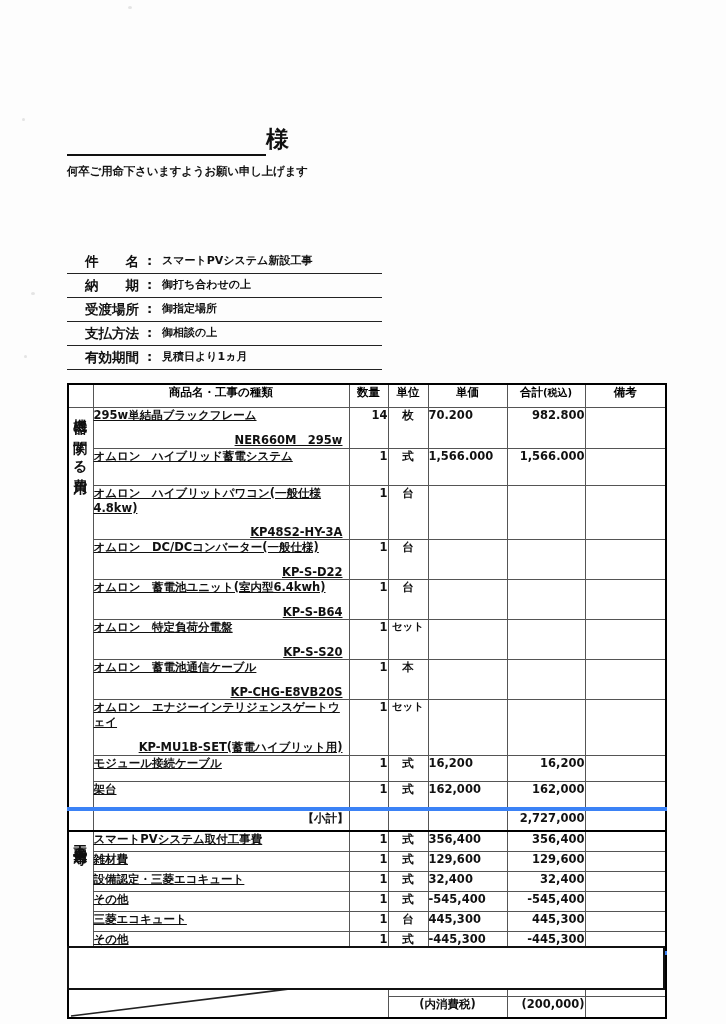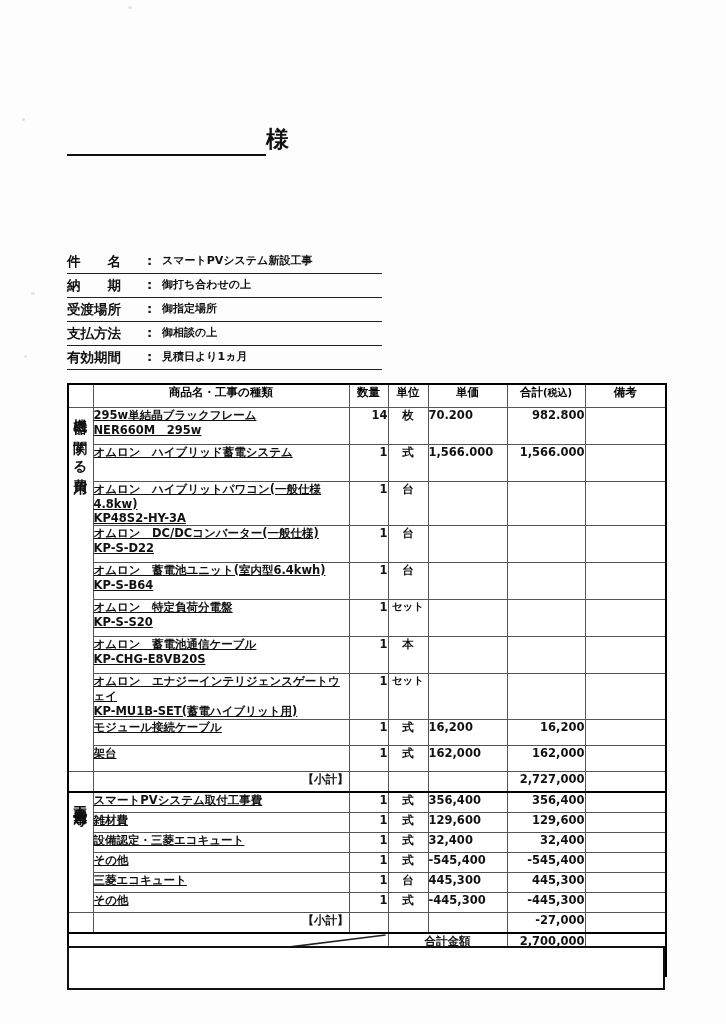--- a/index.html
+++ b/index.html
@@ -107,20 +107,21 @@
     left: 396px; top: 7px;
     font-size: 11px;
     font-weight: bold;
   }
 
   
   #meta {
     position: absolute;
     left: 67px; top: 250px;
     width: 315px;
+    text-align: right;
   }
   .meta-row {
     position: relative;
     height: 23px;
     border-bottom: 1.5px solid #222;
   }
   .meta-label {
     position: absolute;
     left: 0; top: 3px;
     width: 72px;
@@ -202,39 +203,39 @@
     letter-spacing: 2px;
     line-height: 20px;
   }
 
   td.name {
     padding: 2px 3px 1px 4px;
     text-align: left;
     text-decoration: underline;
   }
   td.name .l1 { display: block; }
-  td.name .l2 { display: block; text-align: left; margin-top: 0; }
+  td.name .l2 { display: block; text-align: right; padding-right: 6px; margin-top: 10px; }
   td.qty   { text-align: right; padding: 2px 3px 0 0; margin-left: 27px; }
   td.unit  { text-align: center; padding: 2px 0 0 0; font-size: 12.5px; }
   td.unit.sm { font-size: 10.5px; }
   td.price { text-align: left; padding: 2px 4px 0 0; }
   td.total { text-align: right; padding: 2px 4px 0 0; }
   td.note  { }
 
   tr.r-tall td { height: 36px; }
   tr.r-mid  td { height: 25px; }
   tr.r-short td { height: 19px; }
 
   tr.subtotal td { height: 19px; }
   td.sub-label {
     text-align: right;
     padding: 2px 8px 0 0;
     font-size: 12.5px;
   }
-  tr.sub-equip td { border-top: 1px solid #3b82f6; border-bottom: 2px solid #000; }
+  tr.sub-equip td { border-top: 4px solid #3b82f6; border-bottom: 2px solid #000; }
 
   
   td.diag {
     position: relative;
     border-right: 1px solid #555;
     padding: 0;
   }
   td.diag svg { display: block; width: 100%; height: 100%; position: absolute; left: 0; top: 0; }
   td.grand-label {
     text-align: center;
@@ -276,20 +277,21 @@
   <div class="speck" style="left:31px;top:292px;width:4px;height:3px;"></div>
   <div class="speck" style="left:24px;top:355px;width:3px;height:3px;"></div>
   <div class="speck" style="left:612px;top:947px;width:3px;height:5px;"></div>
   <div class="speck" style="left:128px;top:6px;width:4px;height:3px;"></div>
 
 
   <div id="customer-line"></div>
   <div id="customer-sama">様</div>
 
   <div id="intro">
+    <div>何卒ご用命下さいますようお願い申し上げます</div>
   </div>
 
 
   <div id="meta">
     <div class="meta-row">
       <span class="meta-label wide">件　　名</span>
       <span class="meta-colon">:</span>
       <span class="meta-value">スマートPVシステム新設工事</span>
     </div>
     <div class="meta-row">

